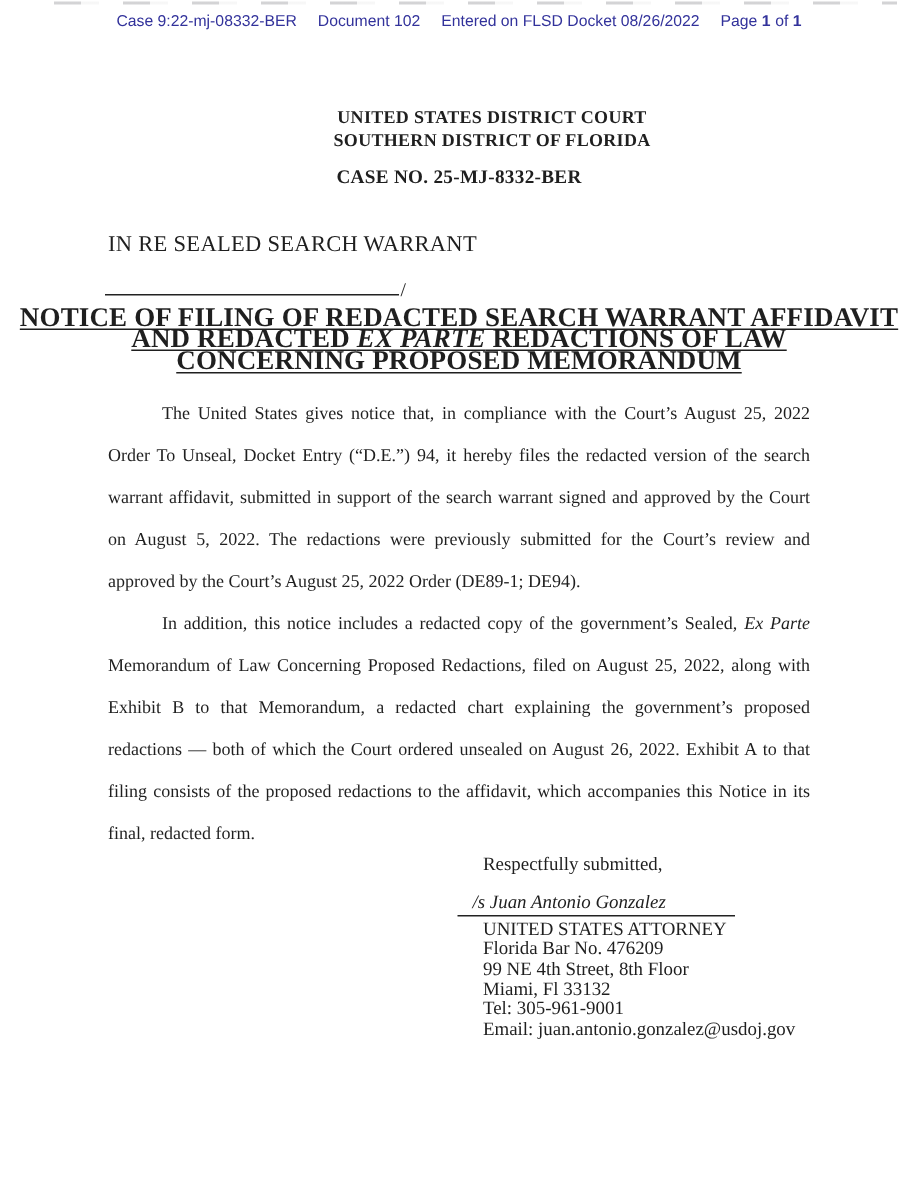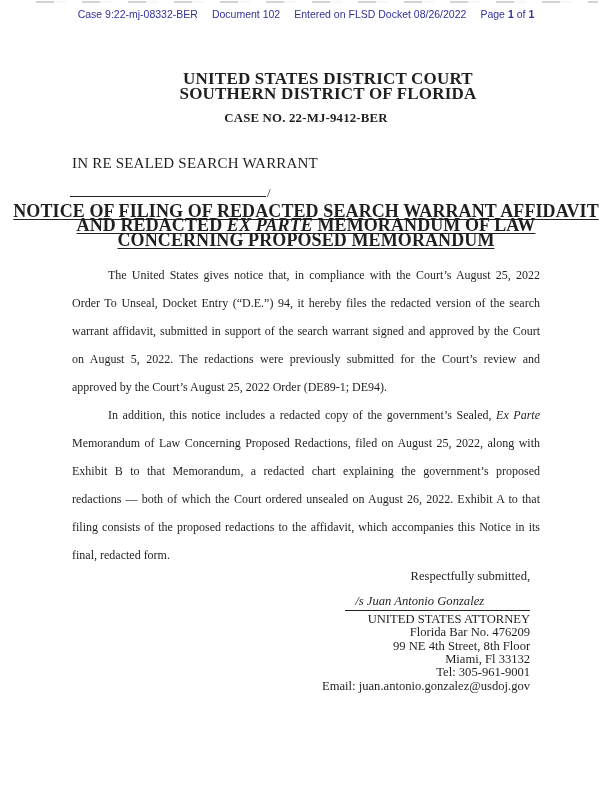--- a/index.html
+++ b/index.html
@@ -32,21 +32,21 @@
     white-space: nowrap;
   }
   .stamp .pg { display: inline-flex; gap: 3px; }
   .stamp .b { font-weight: bold; }
 
   .court {
     position: absolute;
     top: 71px; left: 0; right: 0;
     text-align: center;
     font-weight: bold;
-    font-size: 17px;
+    font-size: 12px;
     line-height: 15px;
     letter-spacing: .2px;
     padding-left: 44px;
   }
   .caseno {
     position: absolute;
     top: 111px; left: 0; right: 0;
     text-align: center;
     font-weight: bold;
     font-size: 12.8px;
@@ -90,21 +90,20 @@
     line-height: 28px;
     text-align: justify;
   }
   .bodytext p { margin: 0; text-indent: 36px; }
 
   .sig {
     position: absolute;
     left: 322px; top: 570px;
     font-size: 12.6px;
     line-height: 13.4px;
-    text-align: right;
   }
   .sig .resp { margin-bottom: 12px; }
   .sig .sline {
     display: inline-block;
     margin-left: -17px;
     padding: 0 46px 1px 10px;
     border-bottom: 1.2px solid #222222;
     font-style: italic;
     margin-bottom: 2px;
   }
@@ -126,31 +125,31 @@
         <span>of</span>
         <span class="b">1</span>
       </span>
   </div>
 
   <div class="court">
     <div>UNITED STATES DISTRICT COURT</div>
     <div>SOUTHERN DISTRICT OF FLORIDA</div>
   </div>
 
-  <div class="caseno">CASE NO. 22-MJ-9412-BER</div>
+  <div class="caseno">CASE NO. 25-MJ-8332-BER</div>
 
   <div class="caption">IN RE SEALED SEARCH WARRANT</div>
 
   <div class="divider">
     <span class="rule"></span><span class="slash">/</span>
   </div>
 
   <div class="title">
     <div><span class="u">NOTICE OF FILING OF REDACTED SEARCH WARRANT AFFIDAVIT</span></div>
-    <div><span class="u"><span>AND REDACTED </span><span class="it">EX PARTE</span><span> MEMORANDUM OF LAW</span></span></div>
+    <div><span class="u"><span>AND REDACTED </span><span class="it">EX PARTE</span><span> REDACTIONS OF LAW</span></span></div>
     <div><span class="u">CONCERNING PROPOSED MEMORANDUM</span></div>
   </div>
 
   <div class="bodytext">
     <p>The United States gives notice that, in compliance with the Court’s August 25, 2022 Order To Unseal, Docket Entry (“D.E.”) 94, it hereby files the redacted version of the search warrant affidavit, submitted in support of the search warrant signed and approved by the Court on August 5, 2022. The redactions were previously submitted for the Court’s review and approved by the Court’s August 25, 2022 Order (DE89-1; DE94).</p>
     <p><span>In addition, this notice includes a redacted copy of the government’s Sealed, </span><span class="it">Ex Parte</span><span> Memorandum of Law Concerning Proposed Redactions, filed on August 25, 2022, along with Exhibit B to that Memorandum, a redacted chart explaining the government’s proposed redactions — both of which the Court ordered unsealed on August 26, 2022. Exhibit A to that filing consists of the proposed redactions to the affidavit, which accompanies this Notice in its final, redacted form.</span></p>
   </div>
 
   <div class="sig">
     <div class="resp">Respectfully submitted,</div>

